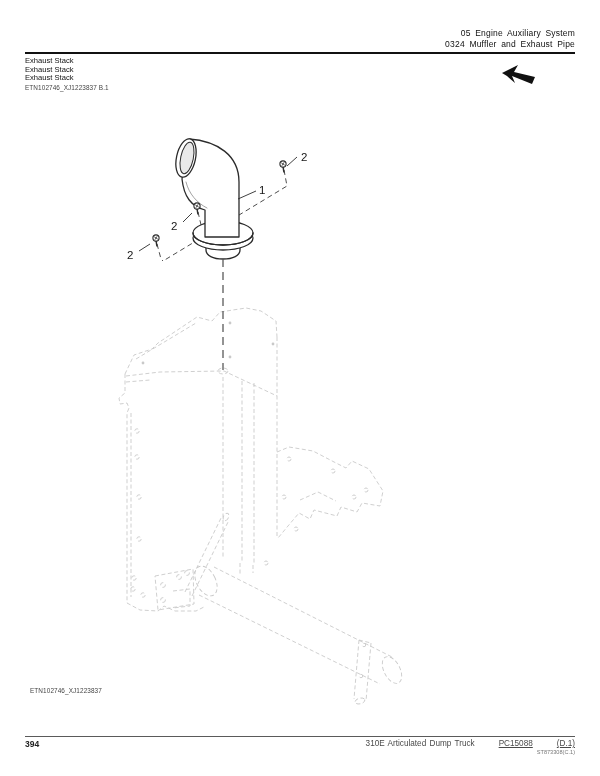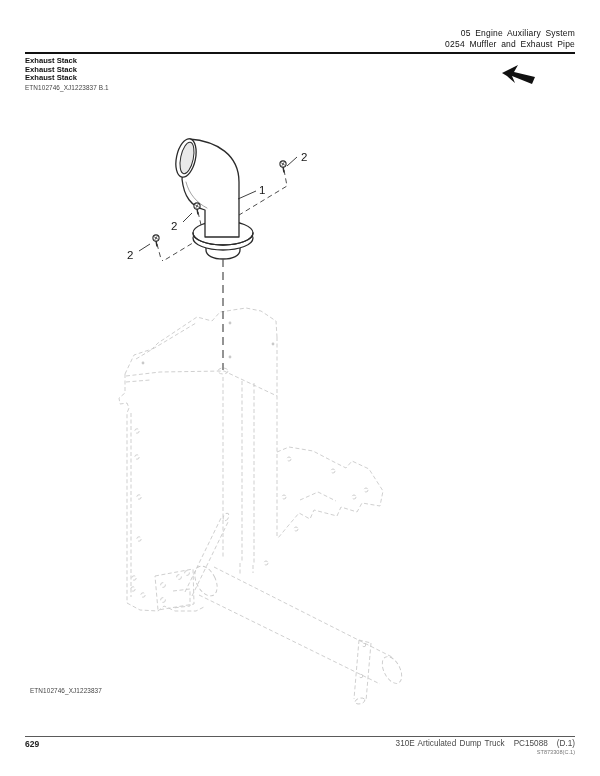--- a/index.html
+++ b/index.html
@@ -10,54 +10,54 @@
   .hdr-right{
     position:absolute;top:28px;right:25px;text-align:right;
     font-size:8.5px;font-weight:normal;line-height:11px;color:#111;
     word-spacing:2px;letter-spacing:.2px;
   }
   .hdr-rule{
     position:absolute;top:52px;left:25px;width:550px;height:2px;background:#111;
   }
   .title-block{
     position:absolute;top:57px;left:25px;
-    font-size:7.6px;font-weight:bold;line-height:8.6px;color:#111;
+    font-size:7.6px;font-weight:normal;line-height:8.6px;color:#111;
   }
   .fig-ref{
     position:absolute;font-size:6.4px;color:#444;letter-spacing:.1px;
   }
   .fig-ref.top{top:84px;left:25px;}
   .fig-ref.bottom{top:687px;left:30px;}
   .nav-arrow{position:absolute;top:64px;left:501px;width:36px;height:22px;}
   .ftr-rule{
     position:absolute;top:736px;left:25px;width:550px;height:1px;background:#5a5a5a;
   }
   .page-num{
     position:absolute;top:739px;left:25px;font-size:8.5px;font-weight:bold;color:#222;
   }
   .ftr-right{
     position:absolute;top:739px;right:25px;text-align:right;
     font-size:8.2px;color:#4a4a4a;word-spacing:1px;
   }
-  .ftr-right .gap{margin-left:9px;}
+  .ftr-right .gap{margin-left:24px;text-decoration:underline;}
   .ftr-sub{
     position:absolute;top:749px;right:25px;text-align:right;
     font-size:5.6px;color:#777;
   }
   .diagram{position:absolute;left:0;top:0;}
   svg text.callout{
     font-family:"Liberation Sans", sans-serif;font-size:11.5px;fill:#161616;
   }
 </style>
 </head>
 <body>
 
 <div class="hdr-right">
   <div>05 Engine Auxiliary System</div>
-  <div>0254 Muffler and Exhaust Pipe</div>
+  <div>0324 Muffler and Exhaust Pipe</div>
 </div>
 <div class="hdr-rule"></div>
 
 <div class="title-block">
   <div>Exhaust Stack</div>
   <div>Exhaust Stack</div>
   <div>Exhaust Stack</div>
 </div>
 <div class="fig-ref top">ETN102746_XJ1223837 B.1</div>
 
@@ -187,17 +187,17 @@
   </g>
   <text class="callout" x="301" y="161">2</text>
   <text class="callout" x="259" y="194">1</text>
   <text class="callout" x="171" y="230">2</text>
   <text class="callout" x="127" y="259">2</text>
 </svg>
 
 <div class="fig-ref bottom">ETN102746_XJ1223837</div>
 
 <div class="ftr-rule"></div>
-<div class="page-num">629</div>
+<div class="page-num">394</div>
 <div class="ftr-right">
   <span>310E Articulated Dump Truck</span><span class="gap">PC15088</span><span class="gap">(D.1)</span>
 </div>
 <div class="ftr-sub">ST873308(C.1)</div>
 
 </body></html>

